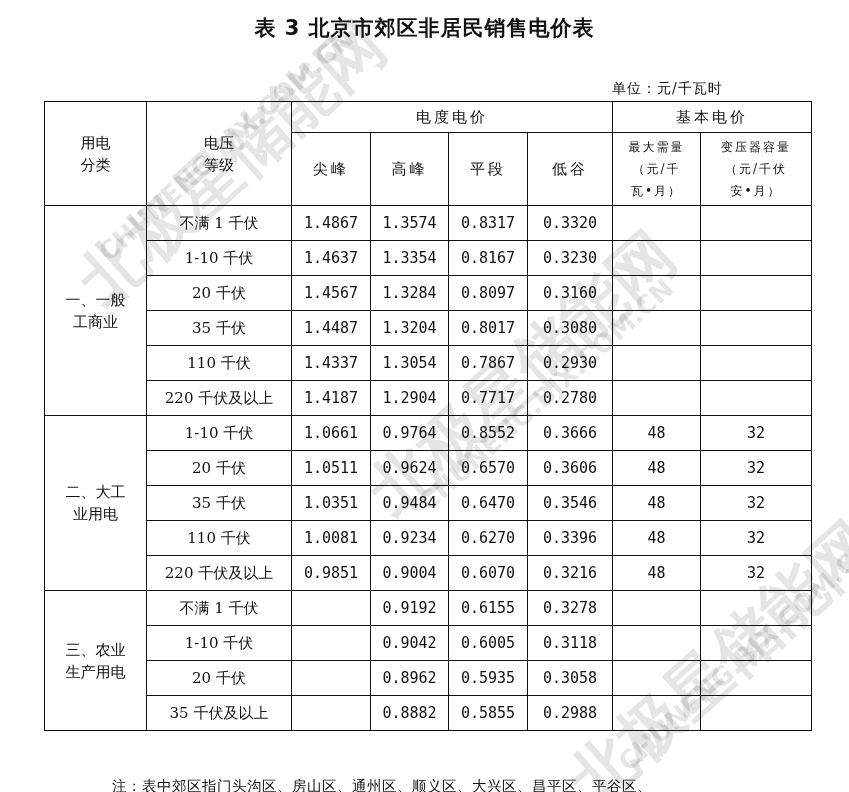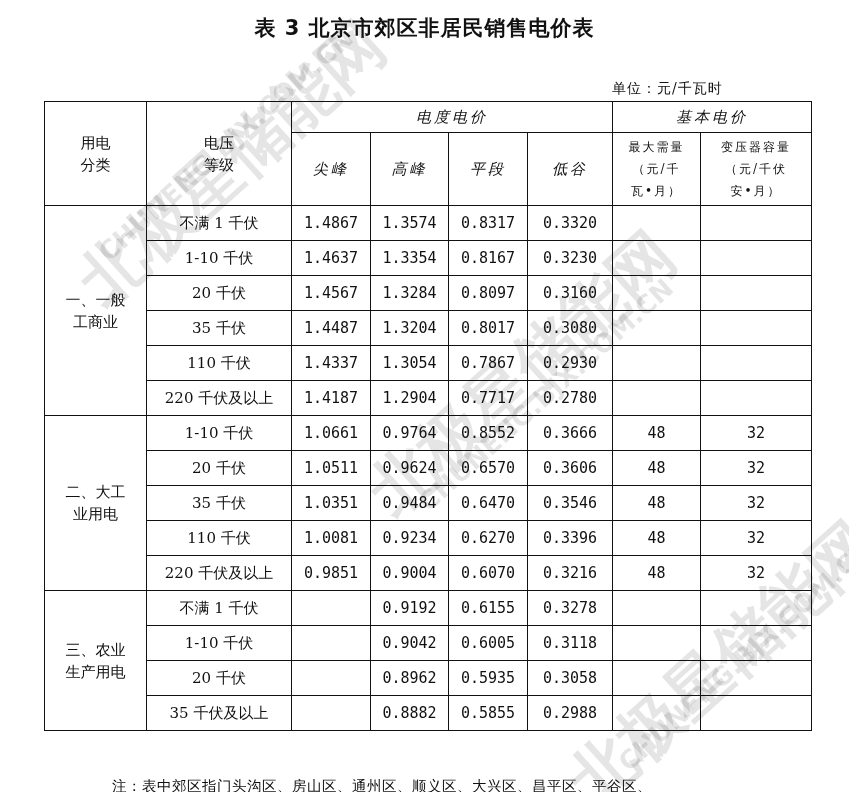--- a/index.html
+++ b/index.html
@@ -25,21 +25,21 @@
     border-collapse: collapse; table-layout: fixed;
     font-size: 15px;
   }
   table.price td, table.price th {
     border: 1.5px solid #111; padding: 0; text-align: center; vertical-align: middle;
     font-weight: normal; line-height: 22px;
   }
   table.price tbody td { height: 34px; }
   .num { font-family: "DejaVu Sans Mono", "Liberation Mono", monospace; font-size: 15px; letter-spacing: 0px; }
   .hdr-small { font-size: 12px; line-height: 23px; letter-spacing: 2px; }
-  .spaced { letter-spacing: 3px; font-style: italic; }
+  .spaced { letter-spacing: 3px; }
   .note {
     position: absolute; left: 112px; top: 741px; font-size: 14.5px; line-height: 24px; letter-spacing: 0.5px; margin-top: 33px;
   }
   .note .line2 { padding-left: 33px; display: block; }
 </style>
 </head>
 <body>
 
 <div class="watermark" style="left:40px;top:120px;font-size:64px;transform:rotate(-42deg);">北极星储能网</div>
 <div class="watermark" style="left:60px;top:130px;font-size:26px;transform:rotate(-42deg);">CHUNENG.BJX.COM.CN</div>

